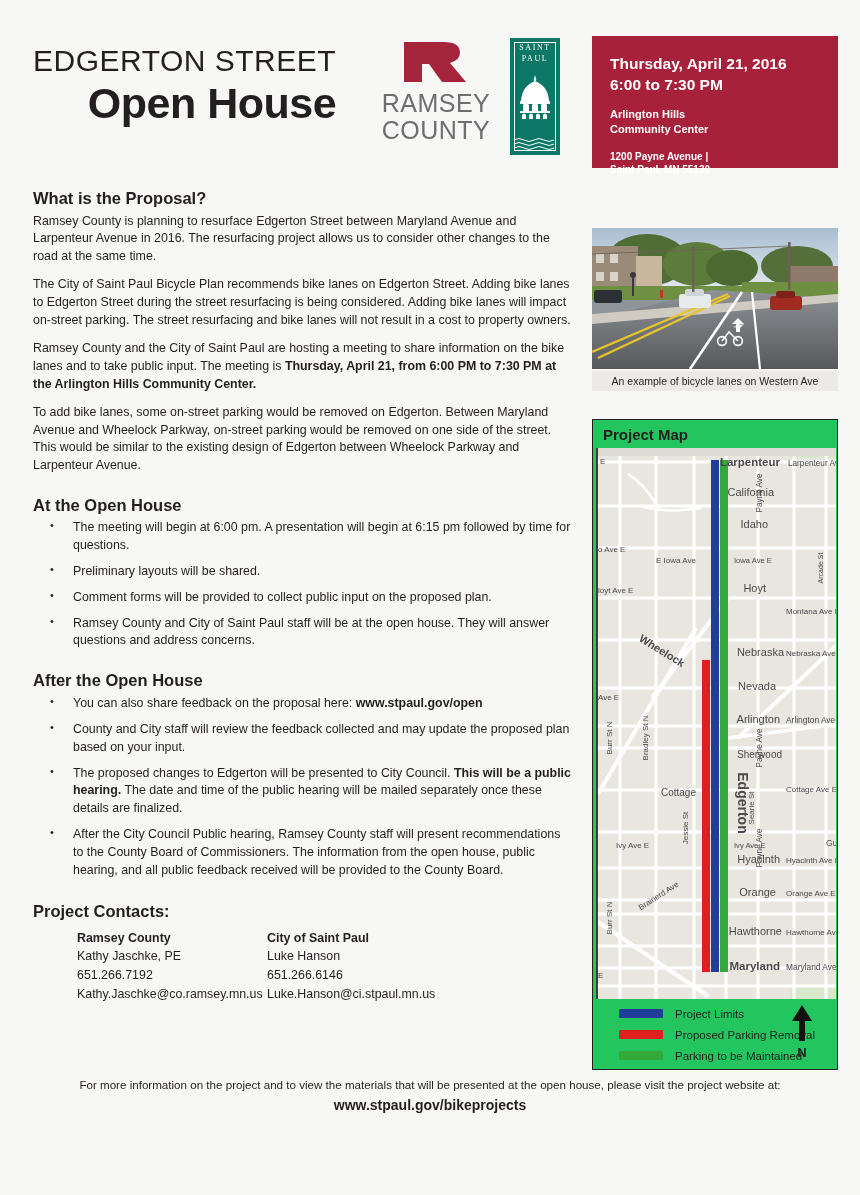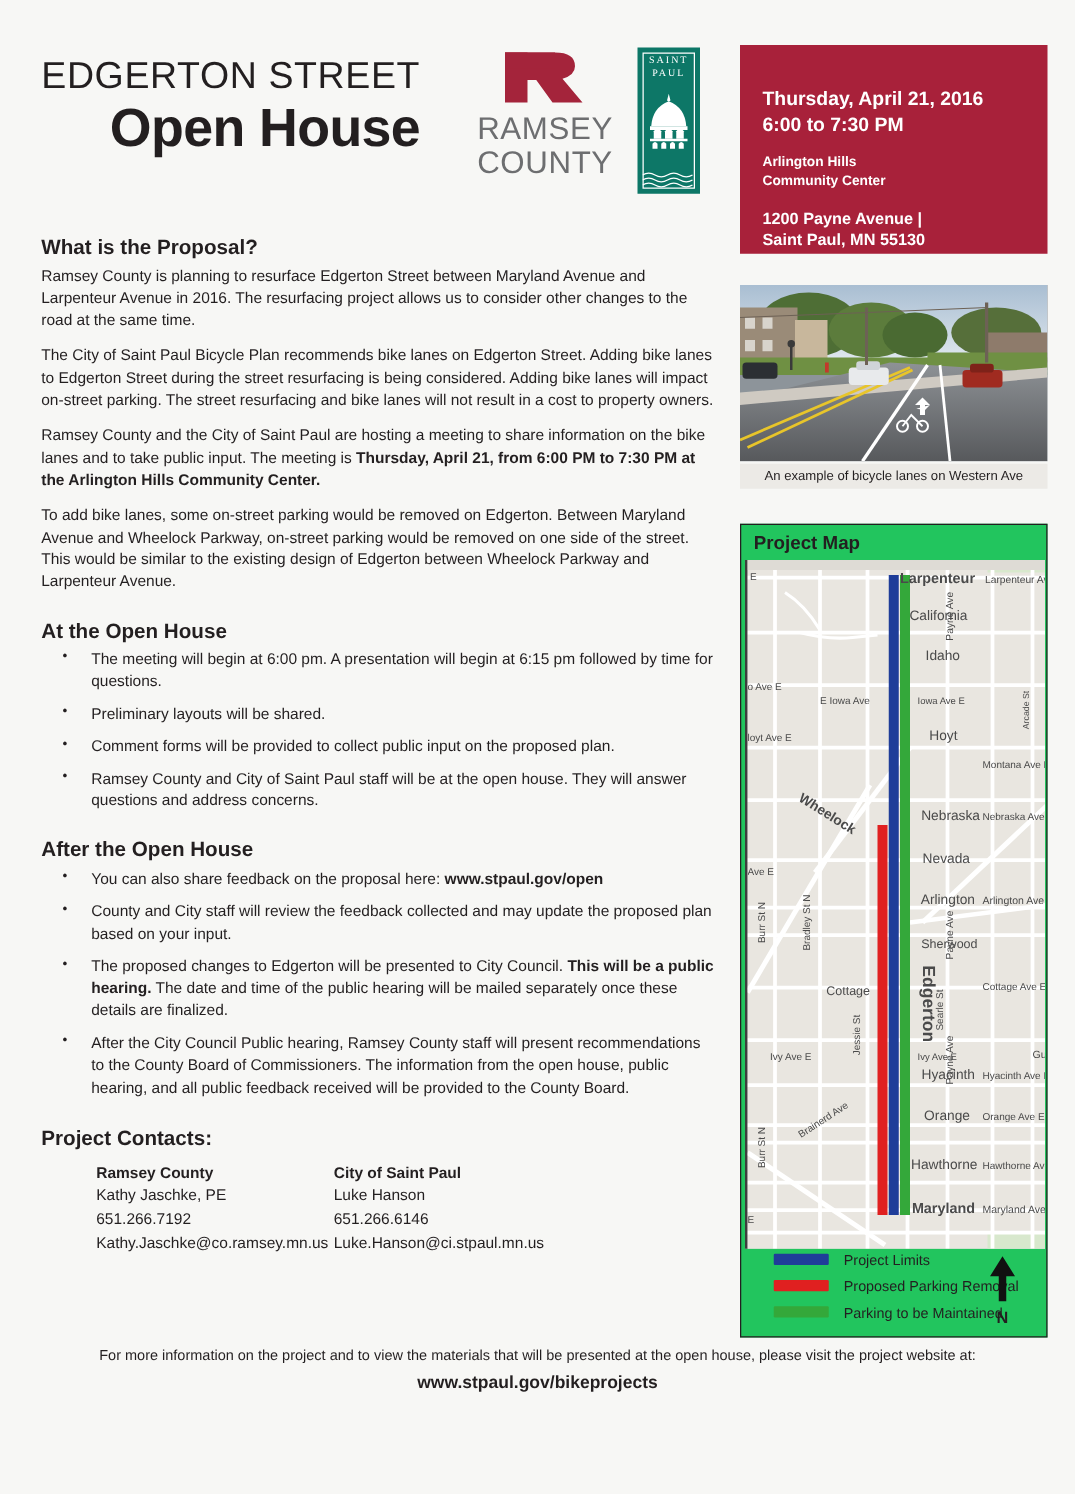--- a/index.html
+++ b/index.html
@@ -35,44 +35,44 @@
   .sp-logo { position:absolute; left:510px; top:38px; width:50px; height:117px;
      background:#0d7767; }
   .sp-inner { position:absolute; left:4px; top:4px; right:4px; bottom:4px; border:1px solid #fff; }
   .sp-text { position:absolute; top:5px; left:0; right:0; text-align:center; color:#fff;
     font-family:"Liberation Serif", serif; font-size:8px; letter-spacing:1.6px; line-height:1.35; }
   .sp-dome { position:absolute; left:7px; top:36px; width:36px; height:46px; }
   .sp-waves { position:absolute; left:4px; bottom:4px; width:42px; height:14px; }
 
   
   .event-box {
-    position:absolute; left:592px; top:36px; width:246px; height:167px;
-    background:#a8213a; color:#fff; padding:33px 16px 10px 18px;
+    position:absolute; left:592px; top:36px; width:246px; height:132px;
+    background:#a8213a; color:#fff; padding:17px 16px 10px 18px;
   }
   .event-when { font-size:15.5px; font-weight:700; line-height:1.36; }
   .event-venue { font-size:11px; font-weight:700; line-height:1.38; margin-top:12px; }
-  .event-addr { font-size:13px; font-weight:700; line-height:1.38; margin-top:12px; }
+  .event-addr { font-size:10px; font-weight:700; line-height:1.38; margin-top:12px; }
 
   
   .photo-wrap { position:absolute; left:592px; top:228px; width:246px; height:170px; }
   .photo { position:absolute; left:0; top:0; width:246px; height:141px; overflow:hidden;
      background:#8d949a; }
   .photo-caption { position:absolute; left:0; top:143px; width:246px; height:20px;
      background:#eceae6; font-size:10.5px; text-align:center; line-height:20px; color:#231f20; }
 
   
   .map-panel {
     position:absolute; left:592px; top:419px; width:246px; height:651px;
     background:#22c55e; border:1px solid #231f20;
   }
   .map-title { position:absolute; left:10px; top:6px; font-size:15px; font-weight:700; }
   .map-canvas { position:absolute; left:3px; top:28px; width:240px; height:551px;
      background:#e9e6e0; overflow:hidden; border-left:2px solid #3d3d3d; }
   .map-legend { position:absolute; left:4px; top:583px; width:238px; height:64px; }
-  .legend-row { display:flex; height:21px; }
+  .legend-row { display:flex; align-items:center; height:21px; }
   .legend-swatch { width:44px; height:9px; margin-left:22px; margin-right:12px; border-radius:1px; }
   .legend-label { font-size:11.5px; color:#231f20; }
   .north { position:absolute; right:16px; top:0px; width:34px; height:58px; text-align:center; }
   .north-n { font-size:13px; font-weight:700; margin-top:-2px; }
 
   
   .content { position:absolute; left:33px; top:188px; width:540px; }
   h2.sec { font-size:16.5px; font-weight:700; margin:0 0 4px 0; line-height:1.25; }
   h2.sec.gap { margin-top:20px; }
   p.body { font-size:12.4px; line-height:1.42; margin:0 0 11px 0; }

